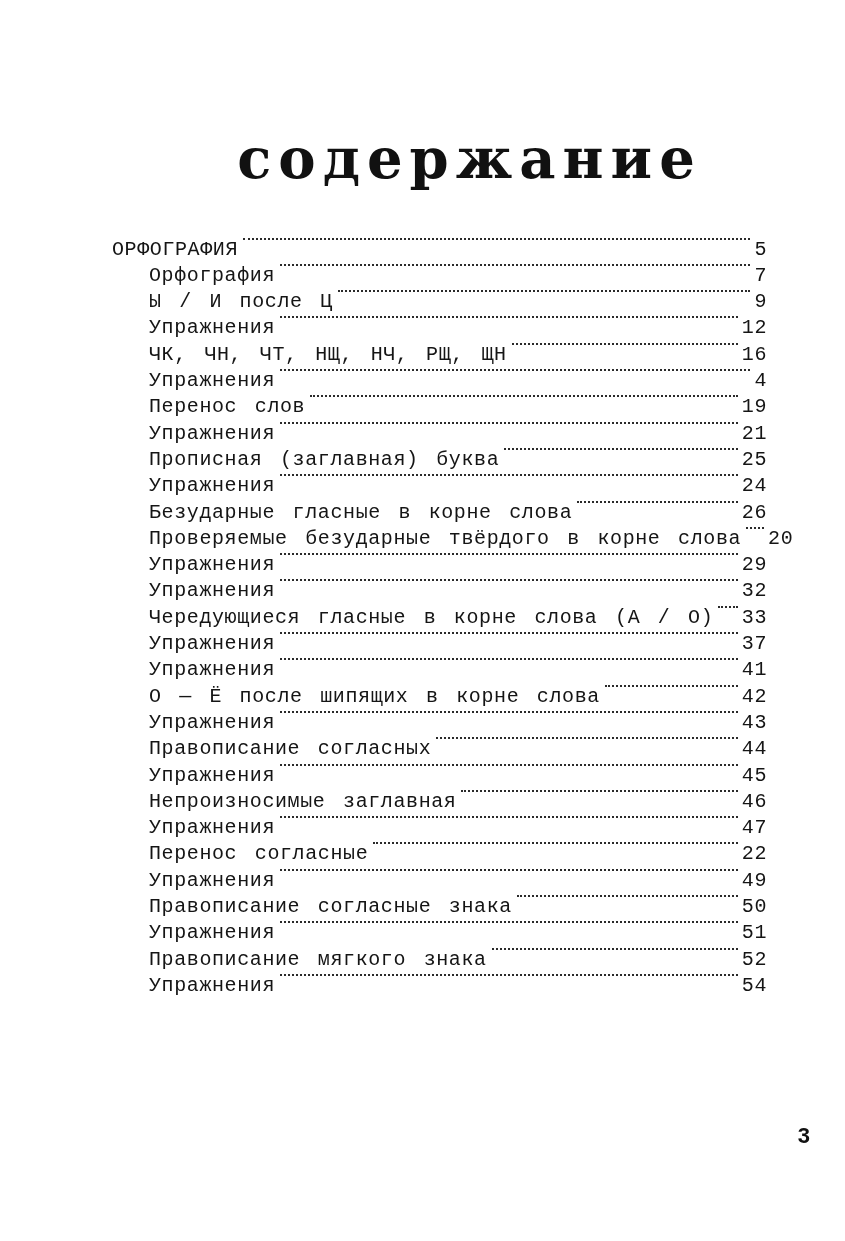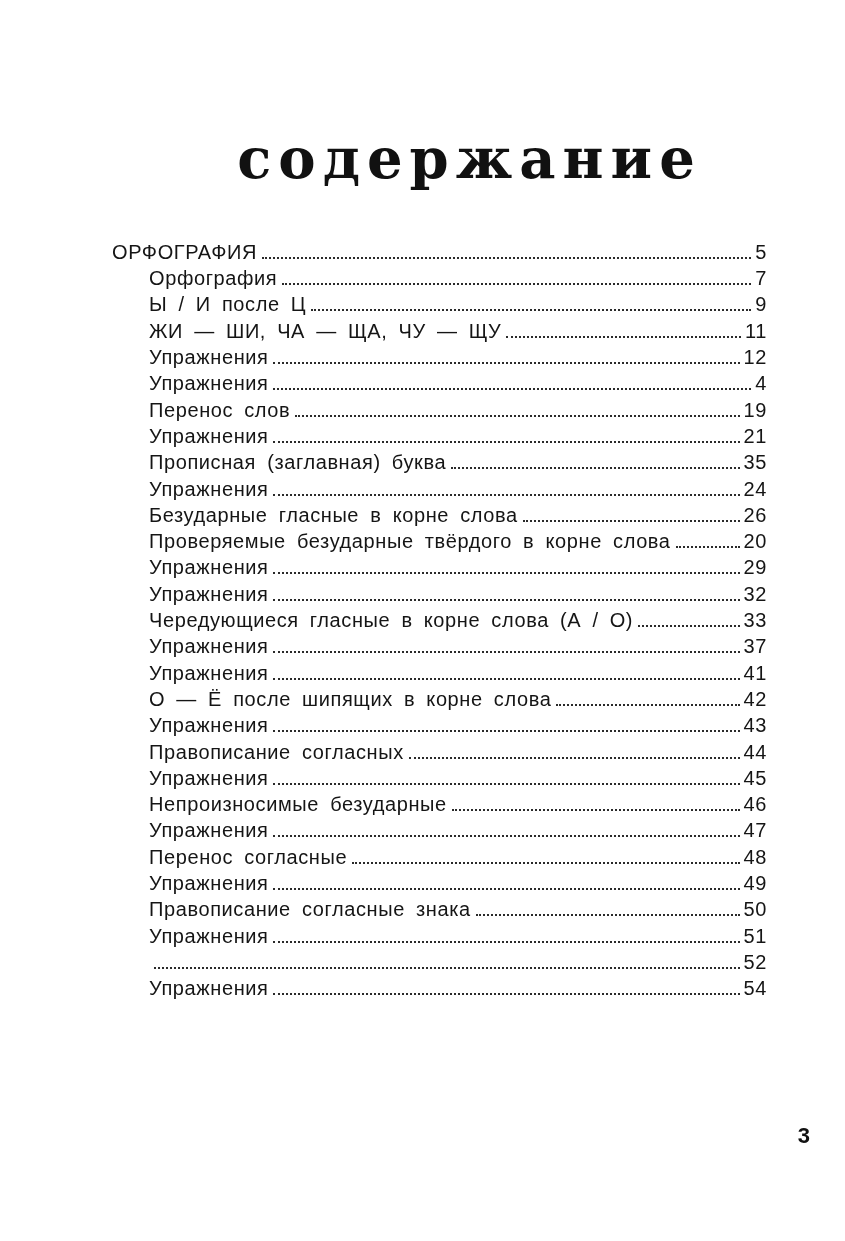--- a/index.html
+++ b/index.html
@@ -28,26 +28,27 @@
     color: #111111;
     line-height: 1.1;
   }
   .toc {
     margin-top: 48px;
     margin-left: 65px;
     width: 655px;
   }
   .row {
     display: flex;
-    align-items: flex-end;
+    align-items: flex-start;
     height: 26.3px;
     font-size: 20px;
     letter-spacing: 0.6px;
     word-spacing: 5px;
     color: #151515;
+    font-family: Liberation Mono, monospace;
   }
   .row.level-1 { padding-left: 37px; }
   .label { white-space: nowrap; }
   .dots {
     flex: 1;
     min-width: 18px;
     border-bottom: 2px dotted #2a2a2a;
     margin: 0 4px 5px 5px;
   }
   .pg { white-space: nowrap; }
@@ -75,48 +76,48 @@
         <span class="label">Орфография</span>
         <span class="dots"></span>
         <span class="pg">7</span>
       </div>
       <div class="row level-1">
         <span class="label">Ы / И после Ц</span>
         <span class="dots"></span>
         <span class="pg">9</span>
       </div>
       <div class="row level-1">
-        <span class="label">ЖИ — ШИ, ЧА — ЩА, ЧУ — ЩУ</span>
-        <span class="dots"></span>
-        <span class="pg">11</span>
-      </div>
-      <div class="row level-1">
         <span class="label">Упражнения</span>
         <span class="dots"></span>
         <span class="pg">12</span>
       </div>
       <div class="row level-1">
+        <span class="label">ЧК, ЧН, ЧТ, НЩ, НЧ, РЩ, ЩН</span>
+        <span class="dots"></span>
+        <span class="pg">16</span>
+      </div>
+      <div class="row level-1">
         <span class="label">Упражнения</span>
         <span class="dots"></span>
         <span class="pg">4</span>
       </div>
       <div class="row level-1">
         <span class="label">Перенос слов</span>
         <span class="dots"></span>
         <span class="pg">19</span>
       </div>
       <div class="row level-1">
         <span class="label">Упражнения</span>
         <span class="dots"></span>
         <span class="pg">21</span>
       </div>
       <div class="row level-1">
         <span class="label">Прописная (заглавная) буква</span>
         <span class="dots"></span>
-        <span class="pg">35</span>
+        <span class="pg">25</span>
       </div>
       <div class="row level-1">
         <span class="label">Упражнения</span>
         <span class="dots"></span>
         <span class="pg">24</span>
       </div>
       <div class="row level-1">
         <span class="label">Безударные гласные в корне слова</span>
         <span class="dots"></span>
         <span class="pg">26</span>
@@ -165,50 +166,51 @@
         <span class="label">Правописание согласных</span>
         <span class="dots"></span>
         <span class="pg">44</span>
       </div>
       <div class="row level-1">
         <span class="label">Упражнения</span>
         <span class="dots"></span>
         <span class="pg">45</span>
       </div>
       <div class="row level-1">
-        <span class="label">Непроизносимые безударные</span>
+        <span class="label">Непроизносимые заглавная</span>
         <span class="dots"></span>
         <span class="pg">46</span>
       </div>
       <div class="row level-1">
         <span class="label">Упражнения</span>
         <span class="dots"></span>
         <span class="pg">47</span>
       </div>
       <div class="row level-1">
         <span class="label">Перенос согласные</span>
         <span class="dots"></span>
-        <span class="pg">48</span>
+        <span class="pg">22</span>
       </div>
       <div class="row level-1">
         <span class="label">Упражнения</span>
         <span class="dots"></span>
         <span class="pg">49</span>
       </div>
       <div class="row level-1">
         <span class="label">Правописание согласные знака</span>
         <span class="dots"></span>
         <span class="pg">50</span>
       </div>
       <div class="row level-1">
         <span class="label">Упражнения</span>
         <span class="dots"></span>
         <span class="pg">51</span>
       </div>
       <div class="row level-1">
+        <span class="label">Правописание мягкого знака</span>
         <span class="dots"></span>
         <span class="pg">52</span>
       </div>
       <div class="row level-1">
         <span class="label">Упражнения</span>
         <span class="dots"></span>
         <span class="pg">54</span>
       </div>
     </div>
   <div class="corner-page-number">3</div>

